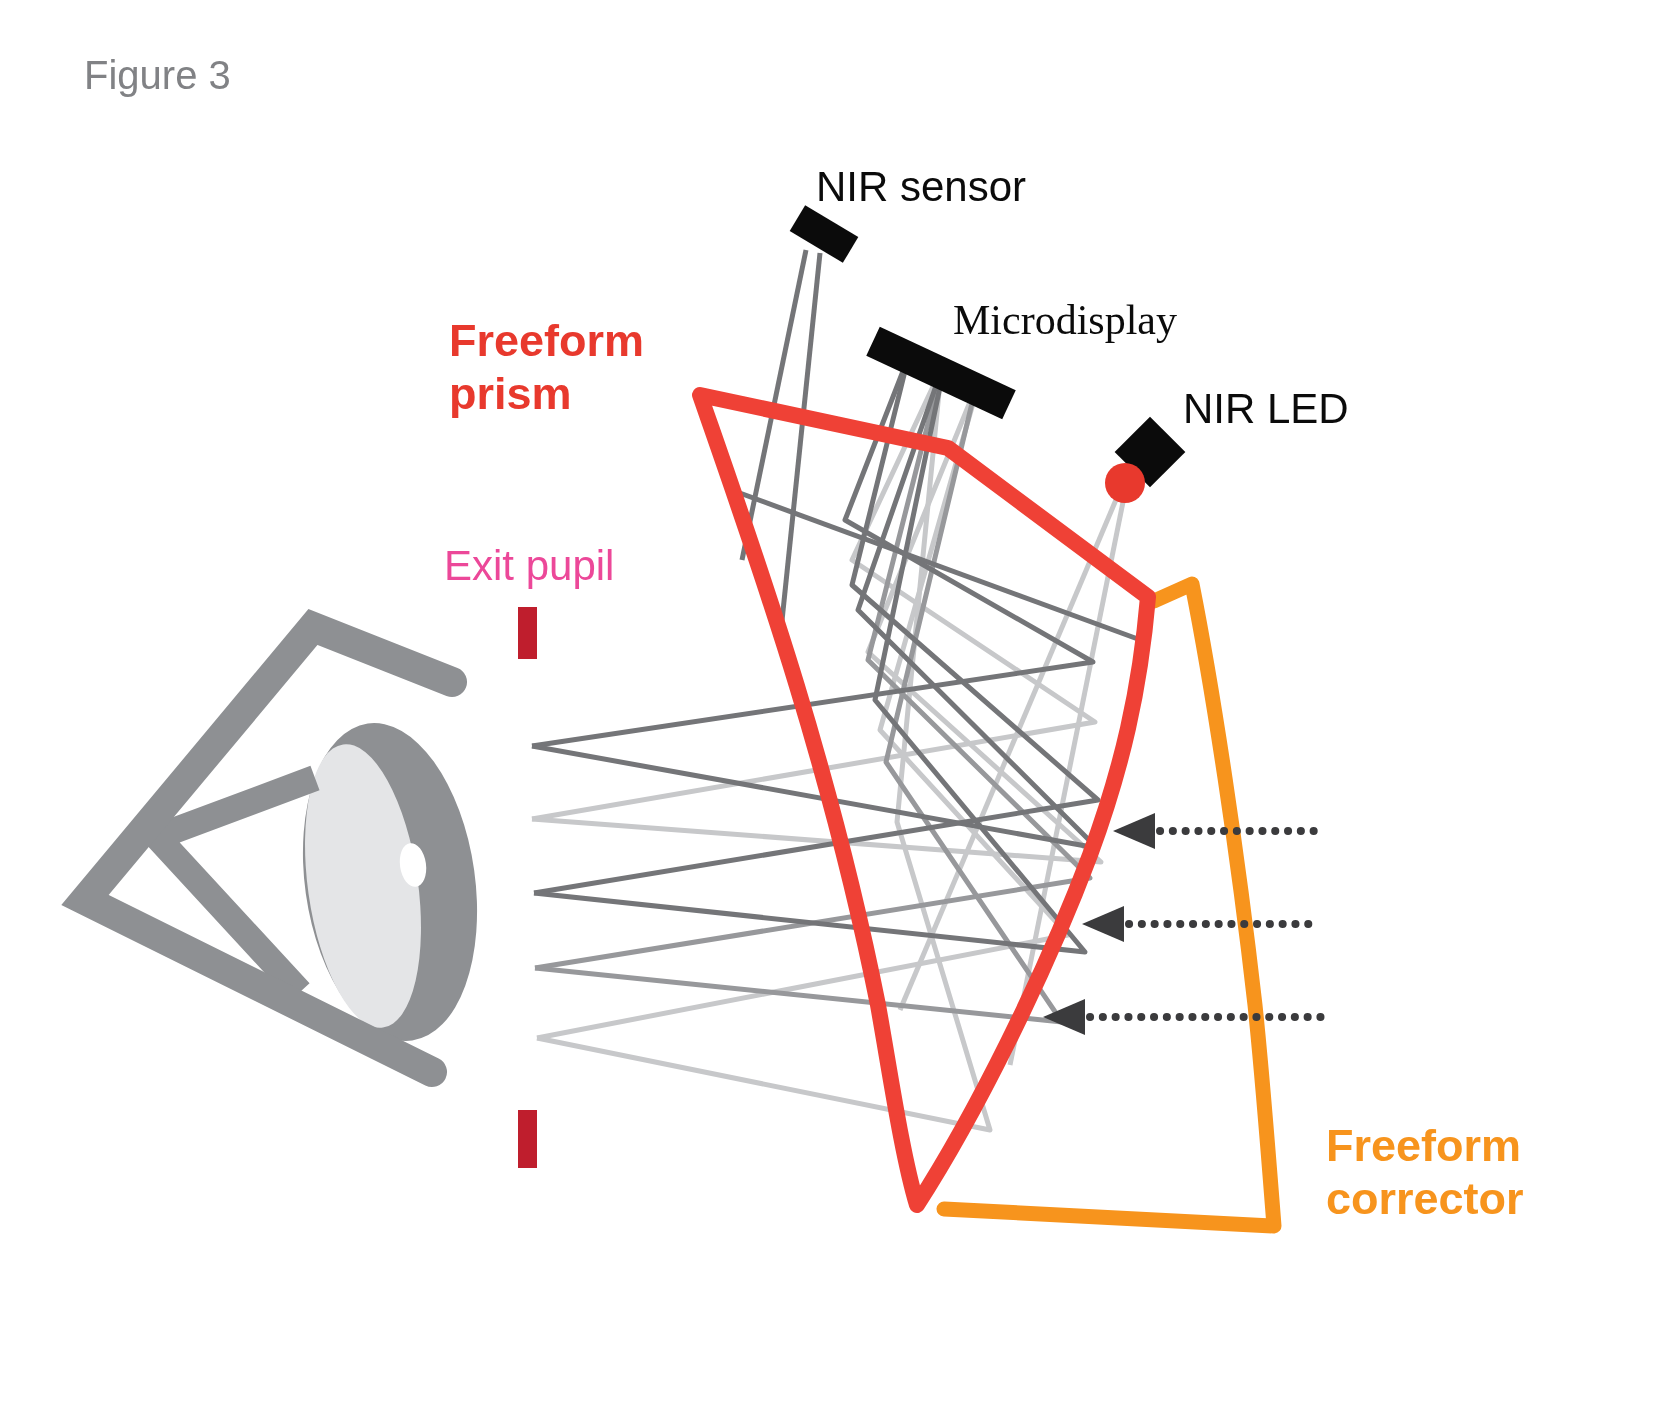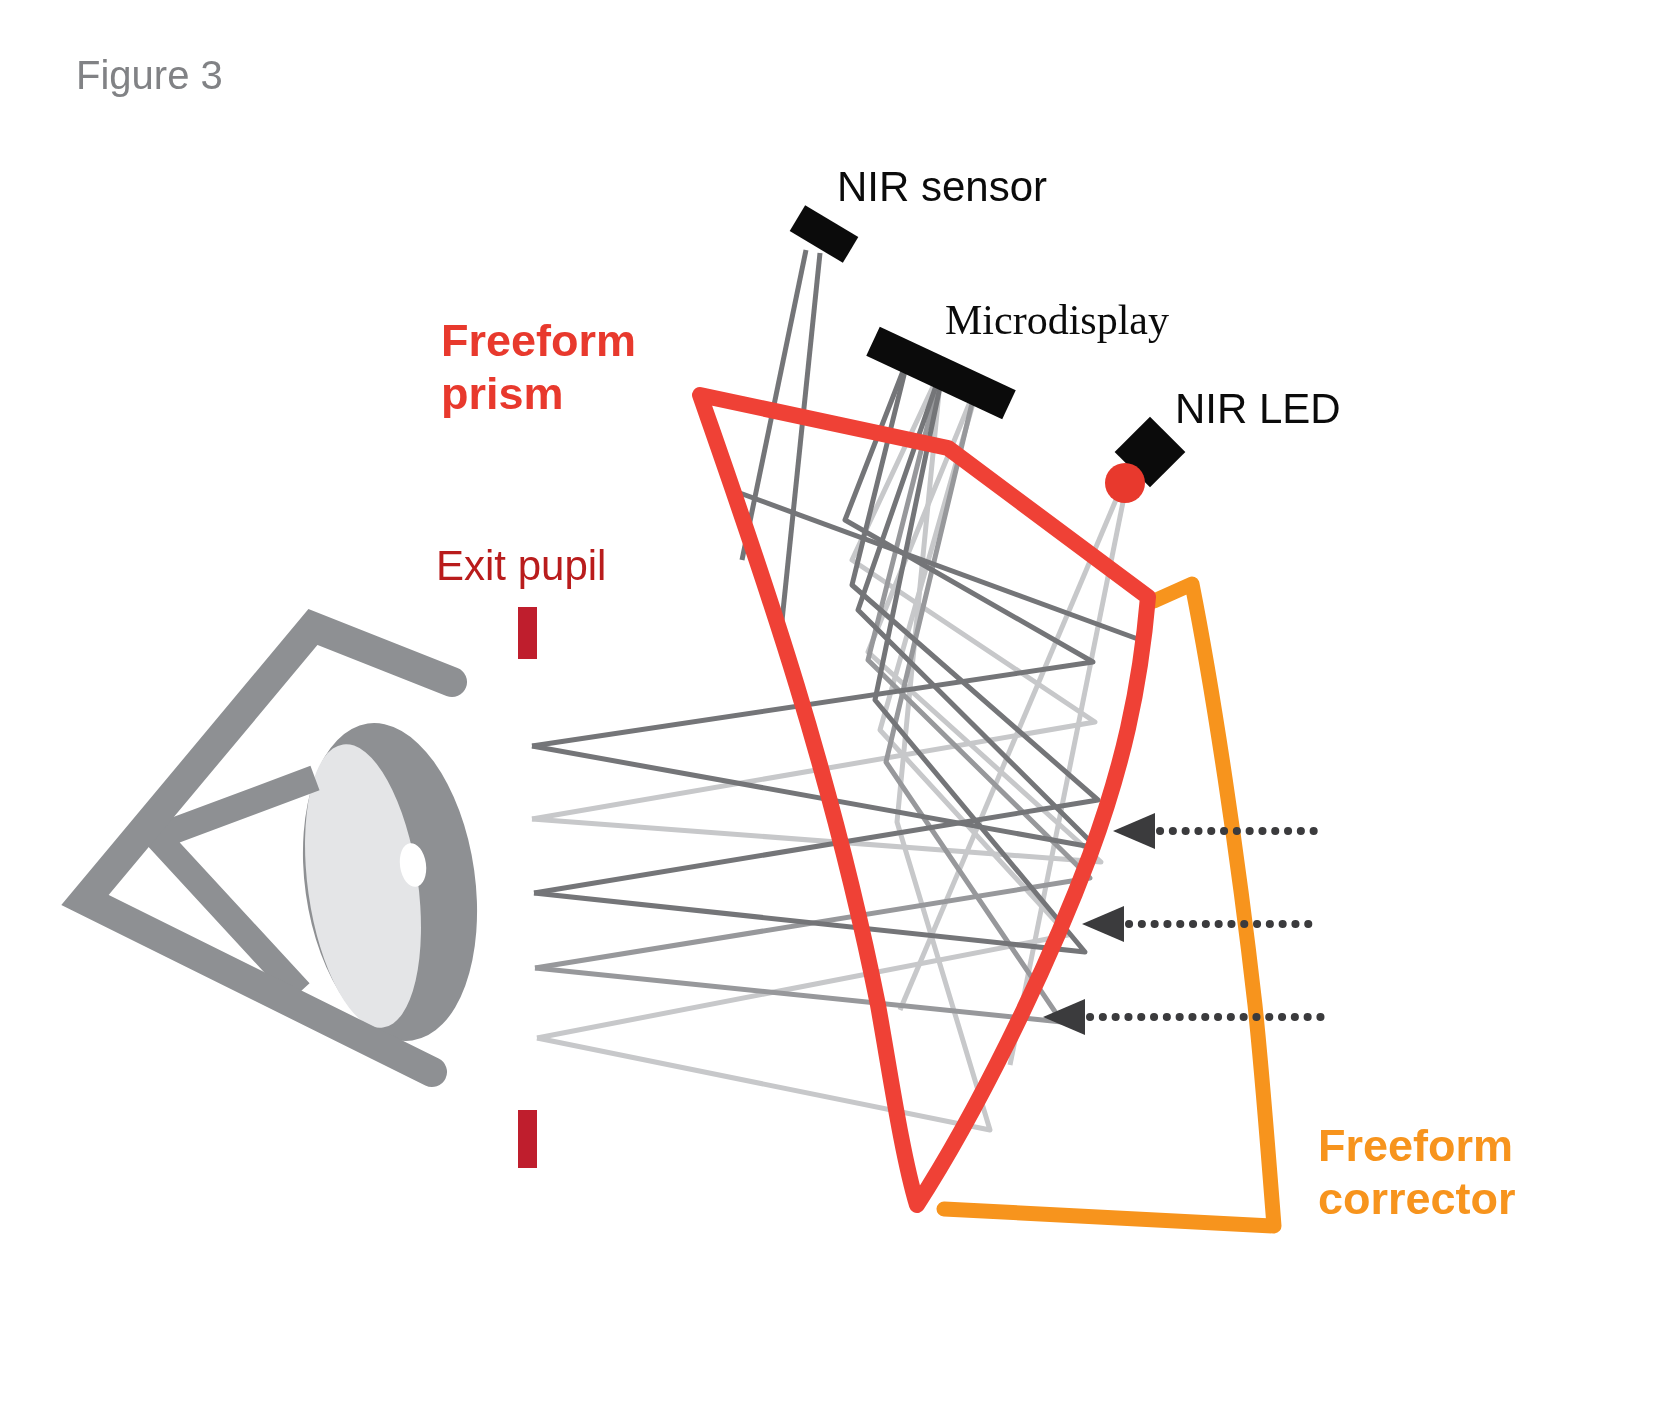--- a/index.html
+++ b/index.html
@@ -4,28 +4,28 @@
 <style>
   html,body{margin:0;padding:0;background:#fff;}
   .canvas{
     position:relative;
     width:1660px;height:1409px;
     background:#ffffff;
     overflow:hidden;
     font-family:"Liberation Sans", sans-serif;
   }
   .canvas svg{position:absolute;left:0;top:0;}
-  .lbl{position:absolute;white-space:pre-line;line-height:1.18;}
+  .lbl{position:absolute;white-space:pre-line;line-height:1.18;margin-left:8px;}
   .lbl-figure{left:76px;top:52px;font-size:40px;color:#818285;}
   .lbl-black{color:#0b0b0b;font-size:42px;}
-  .lbl-sensor{left:837px;top:162px;}
+  .lbl-sensor{left:808px;top:162px;}
   .lbl-display{left:945px;top:296px;font-family:Liberation Serif, serif;}
   .lbl-led{left:1175px;top:384px;}
   .lbl-prism{left:441px;top:314px;font-size:45px;font-weight:bold;color:#E8392D;}
-  .lbl-pupil{left:436px;top:541px;font-size:42px;color:#b91c1c;}
+  .lbl-pupil{left:436px;top:541px;font-size:42px;color:#ec4899;}
   .lbl-corrector{left:1318px;top:1119px;font-size:45px;font-weight:bold;color:#F7941D;}
   .ray{fill:none;stroke-width:5;stroke-linejoin:round;}
   .ray polyline{fill:none;}
   .outline{fill:none;stroke-linejoin:round;stroke-linecap:round;}
   .dotline{fill:none;stroke-width:8;stroke-linecap:round;stroke-dasharray:0.1 12.7;}
 </style>
 </head>
 <body>
 
 <div class="canvas">

